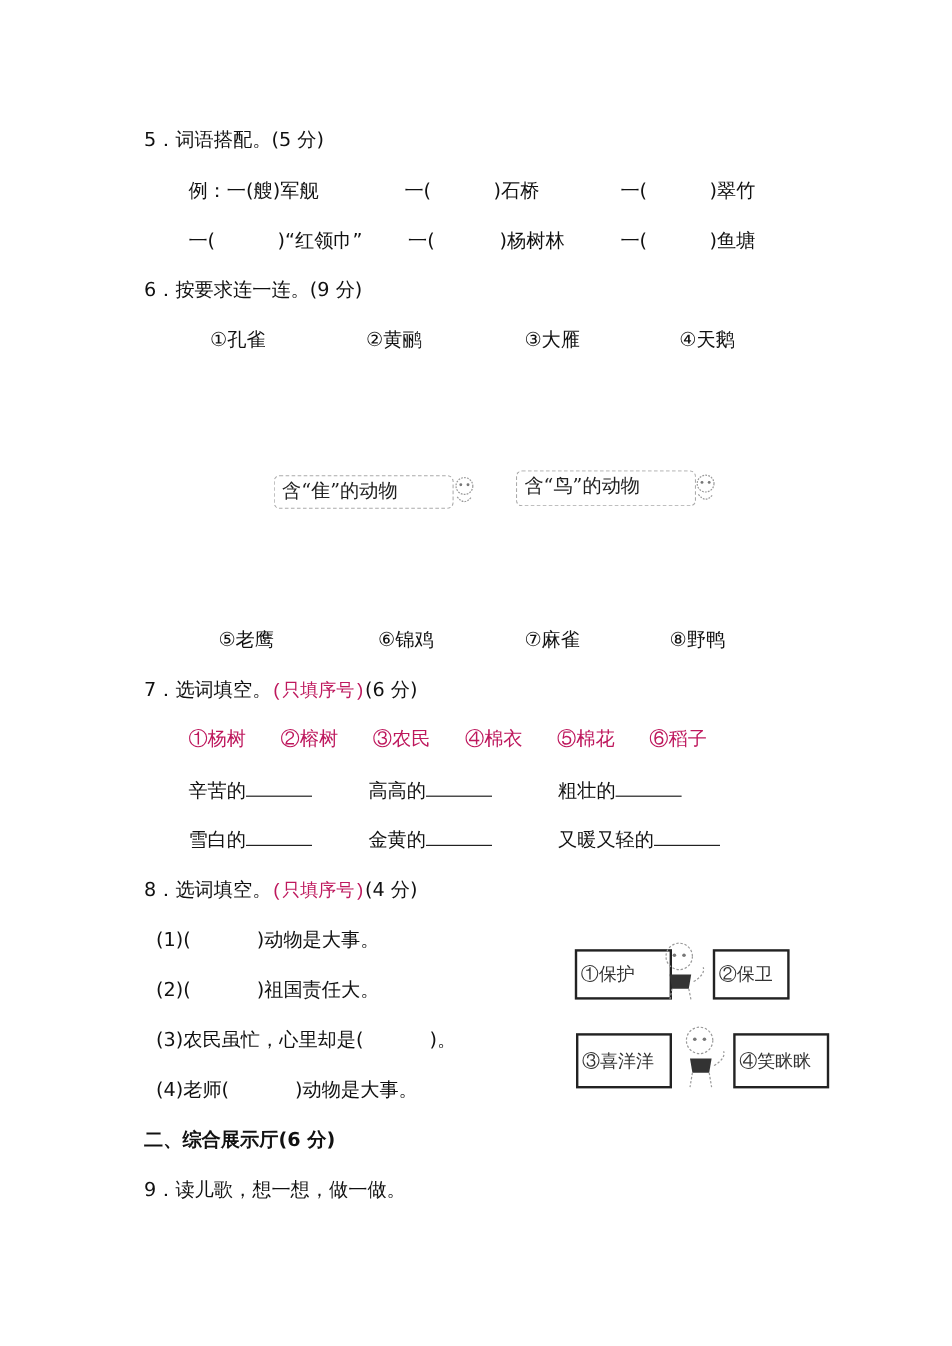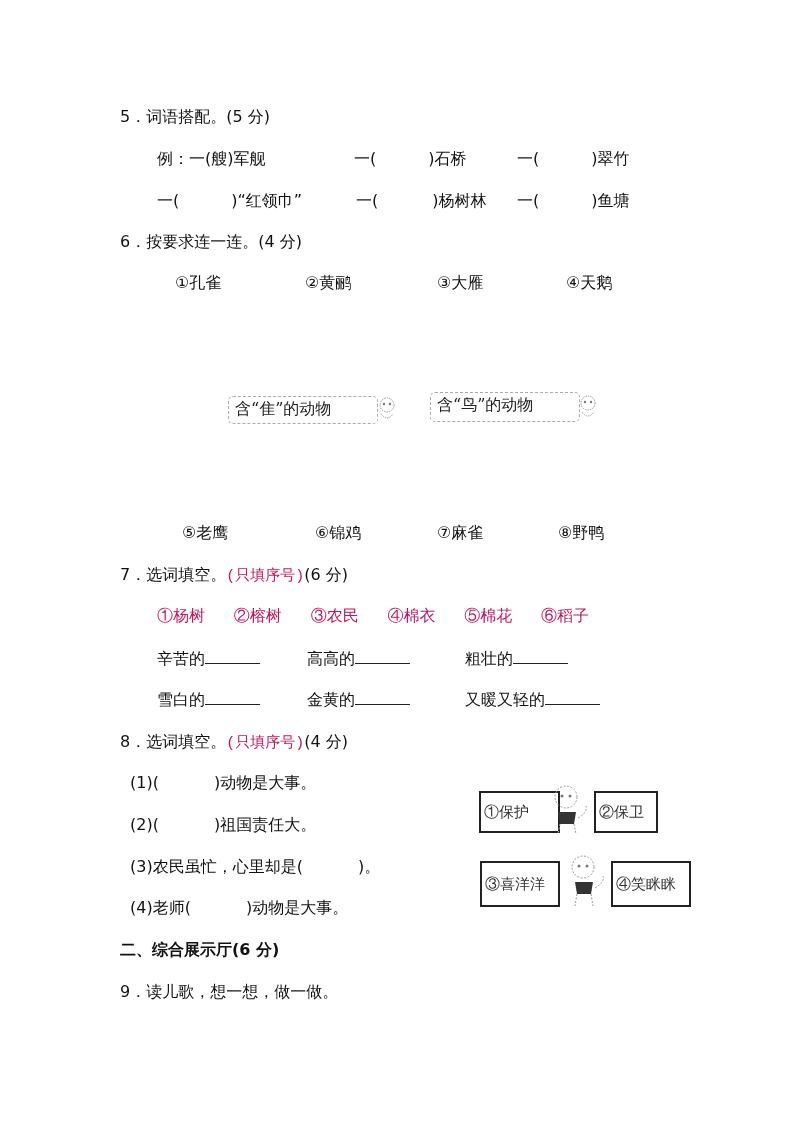--- a/index.html
+++ b/index.html
@@ -50,38 +50,38 @@
     .section-title { font-weight: bold; font-size: 16px; }
   </style>
 </head>
 <body>
 
 <div class="abs q" style="left:120px; top:107px;">5．词语搭配。(5 分)</div>
 
 <div class="abs row" style="left:157px; top:149px;">
   <span>例：一(</span><span>艘</span><span>)军舰</span>
 </div>
-<div class="abs row" style="left:354px; top:149px;text-align:center;">
+<div class="abs row" style="left:337px; top:149px;text-align:center;">
   <span>一(</span><span class="blank-paren" style="width:52px;"></span><span>)石桥</span>
 </div>
 <div class="abs row" style="left:517px; top:149px;">
   <span>一(</span><span class="blank-paren" style="width:52px;"></span><span>)翠竹</span>
 </div>
 
 <div class="abs row" style="left:157px; top:191px;">
   <span>一(</span><span class="blank-paren" style="width:52px;"></span><span>)“红领巾”</span>
 </div>
-<div class="abs row" style="left:340px; top:191px;margin-left:16px;">
+<div class="abs row" style="left:340px; top:191px;">
   <span>一(</span><span class="blank-paren" style="width:54px;"></span><span>)杨树林</span>
 </div>
 <div class="abs row" style="left:517px; top:191px;">
   <span>一(</span><span class="blank-paren" style="width:52px;"></span><span>)鱼塘</span>
 </div>
 
-<div class="abs q" style="left:120px; top:232px;">6．按要求连一连。(4 分)</div>
+<div class="abs q" style="left:120px; top:232px;">6．按要求连一连。(9 分)</div>
 
 <div class="abs row" style="left:175px; top:273px;">①孔雀</div>
 <div class="abs row" style="left:305px; top:273px;">②黄鹂</div>
 <div class="abs row" style="left:437px; top:273px;">③大雁</div>
 <div class="abs row" style="left:566px; top:273px;">④天鹅</div>
 
 <div class="label-box" style="left:228px; top:396px; width:150px; height:28px;">
   <span>含“隹”的动物</span>
 </div>
 <div class="monkey" style="left:375px; top:396px; width:24px; height:28px;">

